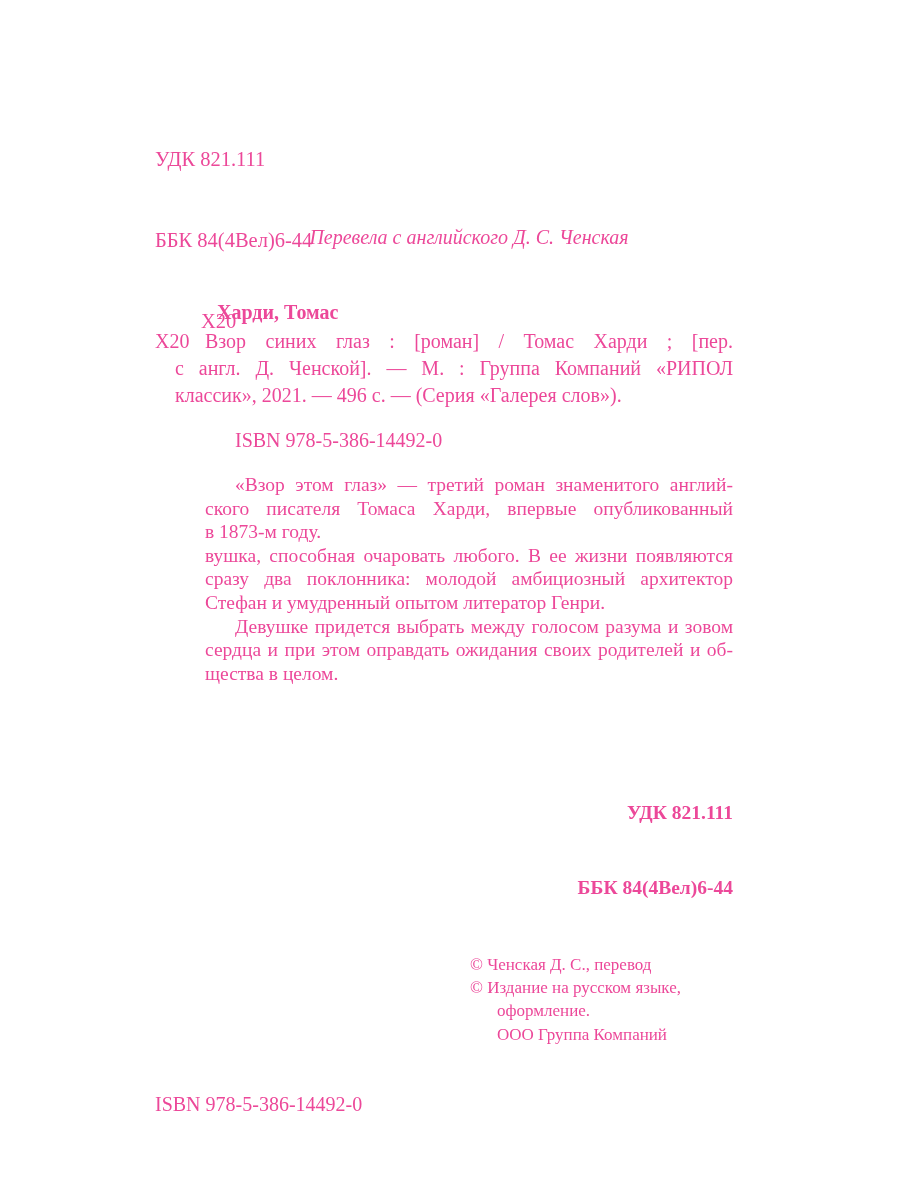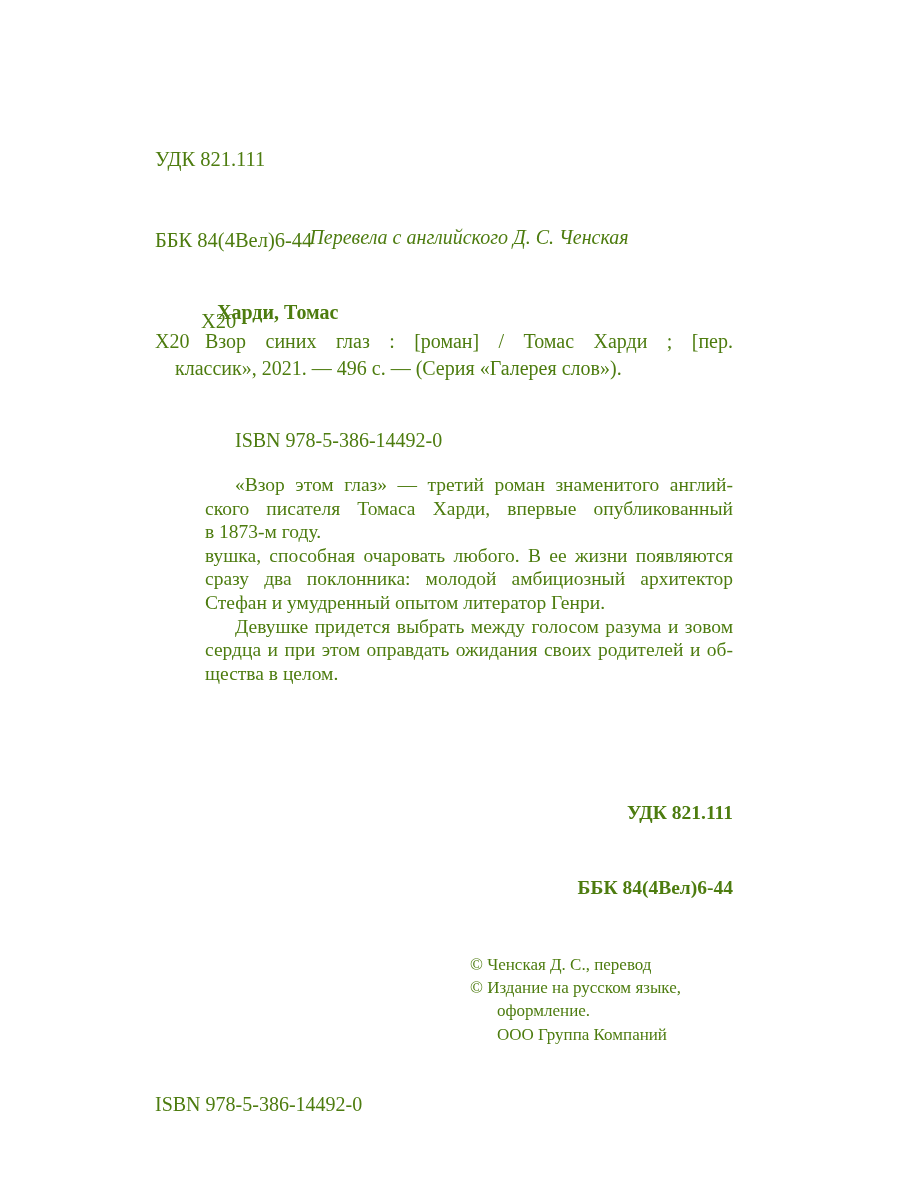--- a/index.html
+++ b/index.html
@@ -3,21 +3,21 @@
 <meta charset="utf-8">
 <style>
   html, body { margin: 0; padding: 0; background: #e9e9e9; }
   .page {
     position: relative;
     width: 900px;
     height: 1200px;
     margin: 0 auto;
     background: #ffffff;
     font-family: "Liberation Serif", serif;
-    color: #4d7c0f;
+    color: #ec4899;
     overflow: hidden;
   }
   .top-codes {
     position: absolute; left: 155px; top: 92px;
     font-size: 20.5px; line-height: 27px; white-space: pre;
   }
   .top-codes .indent { padding-left: 46px; }
 
   .translator {
     position: absolute; left: 205px; top: 226px; width: 528px;
@@ -75,20 +75,21 @@
   </div>
 
   <div class="translator">Перевела с английского Д. С. Ченская</div>
 
   <div class="author">Харди, Томас</div>
 
   <div class="entry">
     <span class="entry-code">Х20</span>
     <div class="entry-lines">
       <div class="first jline">Взор синих глаз : [роман] / Томас Харди ; [пер.</div>
+      <div class="jline">с англ. Д. Ченской]. — М. : Группа Компаний «РИПОЛ</div>
       <div>классик», 2021. — 496 с. — (Серия «Галерея слов»).</div>
     </div>
   </div>
 
   <div class="isbn-entry">ISBN 978-5-386-14492-0</div>
 
   <div class="annotation">
     <div>
       <div class="first jline">«Взор этом глаз» — третий роман знаменитого англий-</div>
       <div class="jline">ского писателя Томаса Харди, впервые опубликованный</div>

